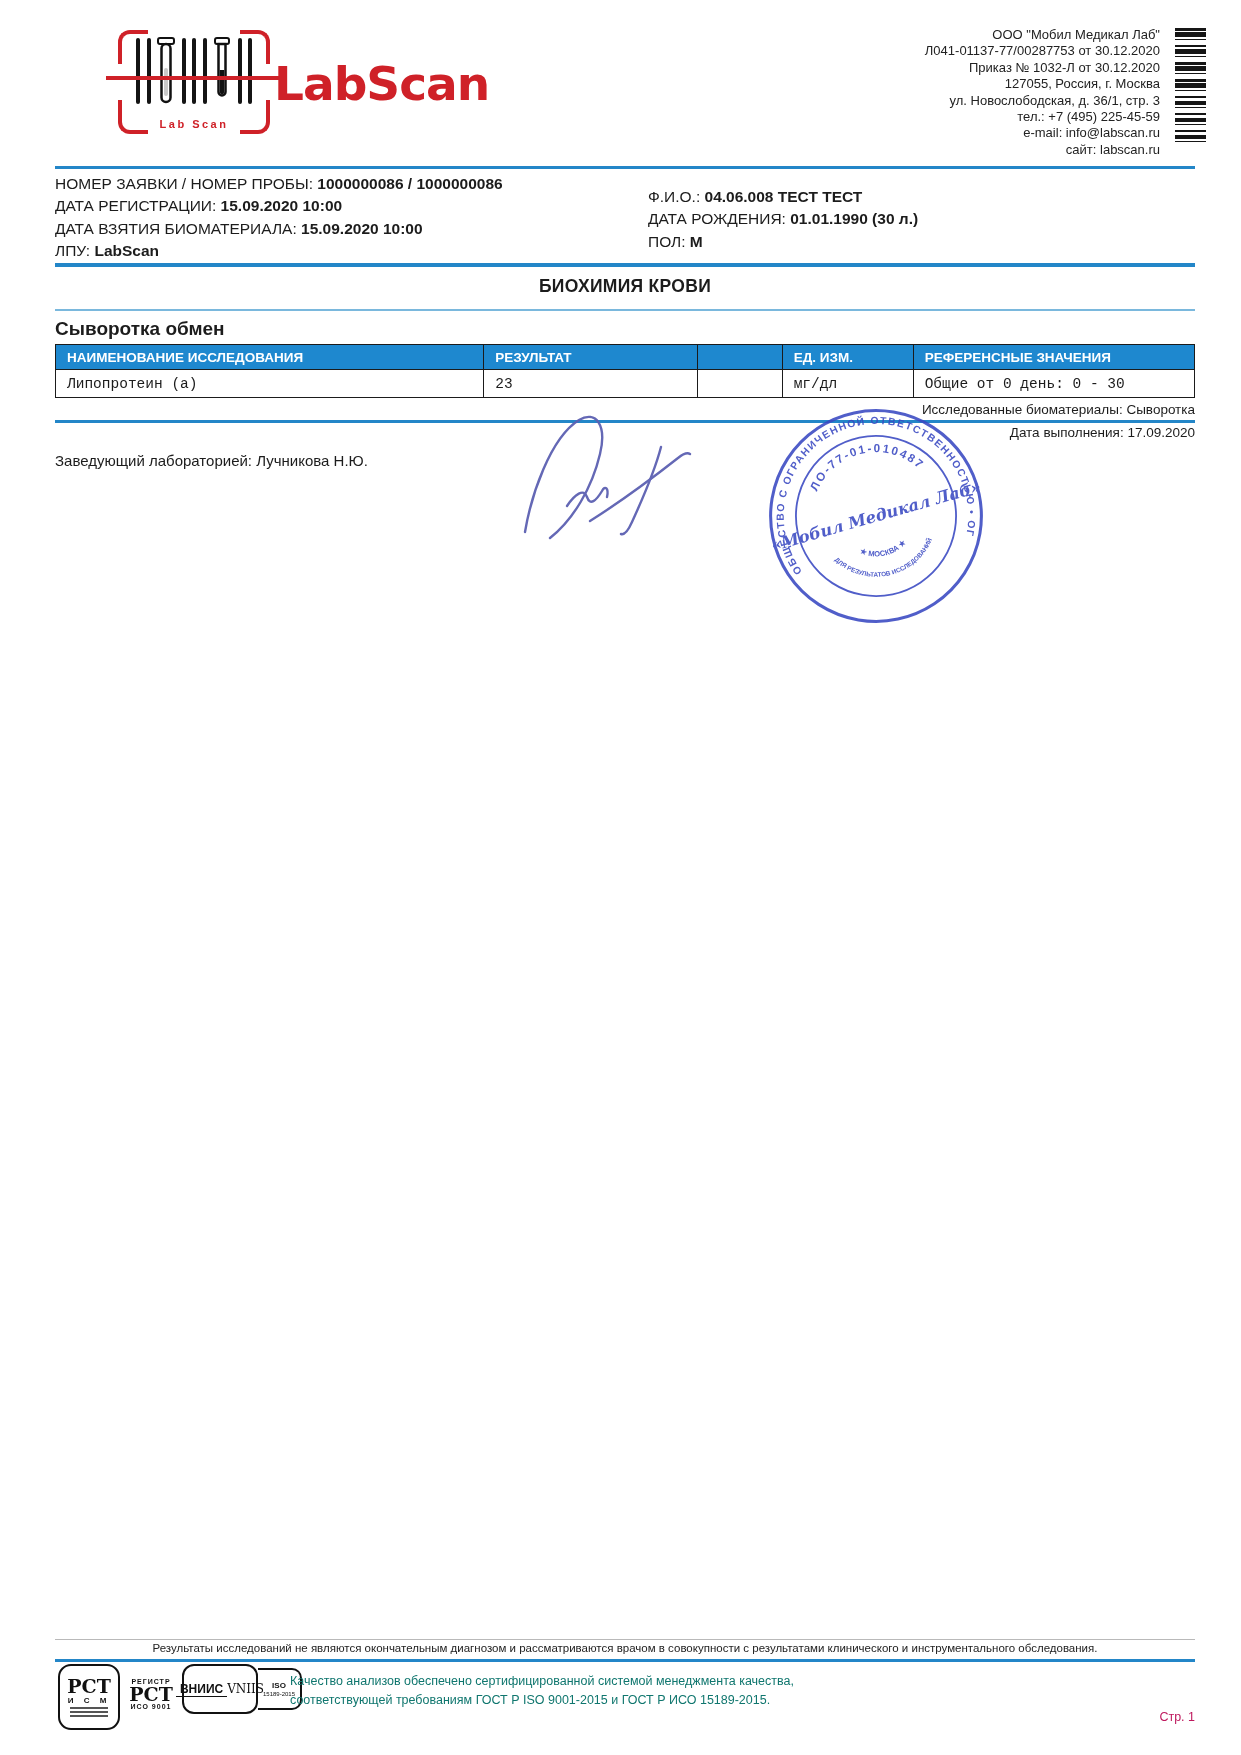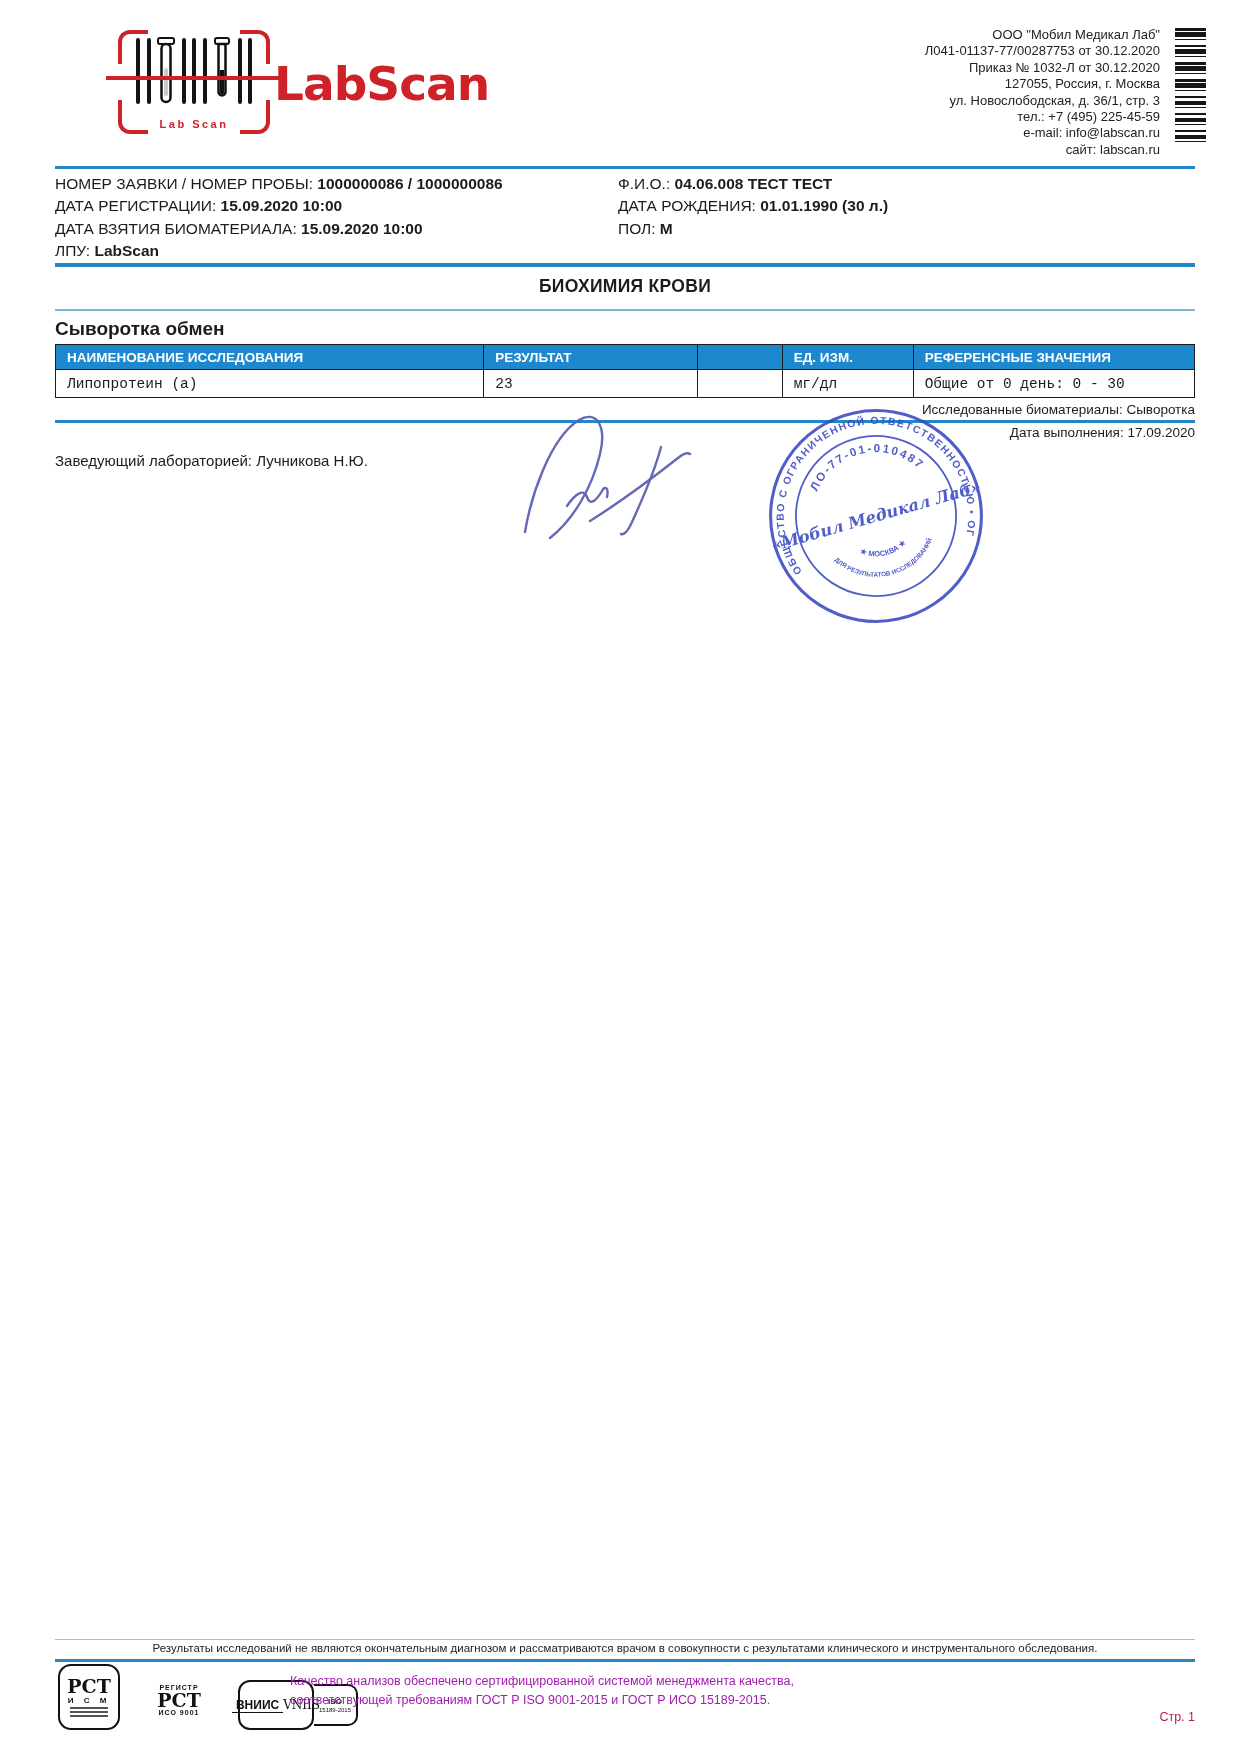--- a/index.html
+++ b/index.html
@@ -36,21 +36,21 @@
   .hr1{top:166px;height:3px;}
   .hr2{top:263px;height:3.5px;}
   .hr3{top:309px;height:1.5px;background:#7ab8dd;}
   .hr4{top:420px;height:2.5px;}
   .hr-footer-gray{position:absolute;left:55px;width:1140px;top:1639px;height:1px;background:#b9b9b9;}
   .hr-footer-blue{top:1659px;height:2.5px;}
 
   
   .patient-col{position:absolute;top:173px;font-size:15.5px;line-height:22.4px;}
   .patient-left{left:55px;}
-  .patient-right{left:618px;}
+  .patient-right{left:648px;margin-top:13px;}
   .patient-col .val{font-weight:bold;}
 
   
   .report-title{position:absolute;left:55px;top:276px;width:1140px;text-align:center;
     font-size:17.5px;font-weight:bold;letter-spacing:.3px;}
   .section-title{position:absolute;left:55px;top:318px;font-size:19px;font-weight:bold;}
 
   table.results{position:absolute;left:55px;top:344px;width:1140px;border-collapse:collapse;table-layout:fixed;}
   table.results th{background:#1e88cf;color:#fff;font-size:13.5px;font-weight:bold;
     text-align:left;padding:3px 11px;height:18px;border:1.5px solid #1b1b1b;}
@@ -59,24 +59,24 @@
   .biomaterials{position:absolute;right:46px;top:402px;font-size:13.5px;}
   .comp-date{position:absolute;right:46px;top:425px;font-size:13.5px;}
   .head-lab{position:absolute;left:55px;top:452px;font-size:15px;}
 
   .signature{position:absolute;left:495px;top:400px;}
   .stamp{position:absolute;left:762px;top:402px;opacity:.88;}
 
   
   .disclaimer{position:absolute;left:55px;top:1642px;width:1140px;text-align:center;
     font-size:11.5px;color:#222;}
-  .quality{position:absolute;left:290px;top:1672px;font-size:12.5px;line-height:19px;color:#a21caf;}
+  .quality{position:absolute;left:290px;top:1672px;font-size:12.5px;line-height:19px;color:#0f766e;}
   .page-num{position:absolute;right:46px;top:1710px;font-size:12.5px;color:#be185d;}
 
-  .certs{position:absolute;left:58px;top:1664px;display:flex;align-items:flex-end;gap:31px;}
+  .certs{position:absolute;left:58px;top:1664px;display:flex;align-items:flex-start;gap:3px;}
   .cert1{width:58px;height:62px;border:2px solid #111;border-radius:13px;
     display:flex;flex-direction:column;align-items:center;justify-content:center;gap:1px;}
   .cert-rst{font-family:"DejaVu Serif",serif;font-size:19px;font-weight:bold;line-height:18px;color:#111;}
   .cert1-sub{font-size:8px;font-weight:bold;letter-spacing:4px;color:#111;}
   .microbar{width:38px;height:2px;background:#555;margin-top:1px;}
   .cert2{width:56px;height:60px;display:flex;flex-direction:column;align-items:center;justify-content:center;color:#111;}
   .cert2-arc{font-size:7px;font-weight:bold;letter-spacing:1px;}
   .cert3{display:flex;align-items:center;}
   .cert3-main{width:72px;height:46px;border:2px solid #111;border-radius:12px;
     display:flex;align-items:center;justify-content:center;color:#111;}

